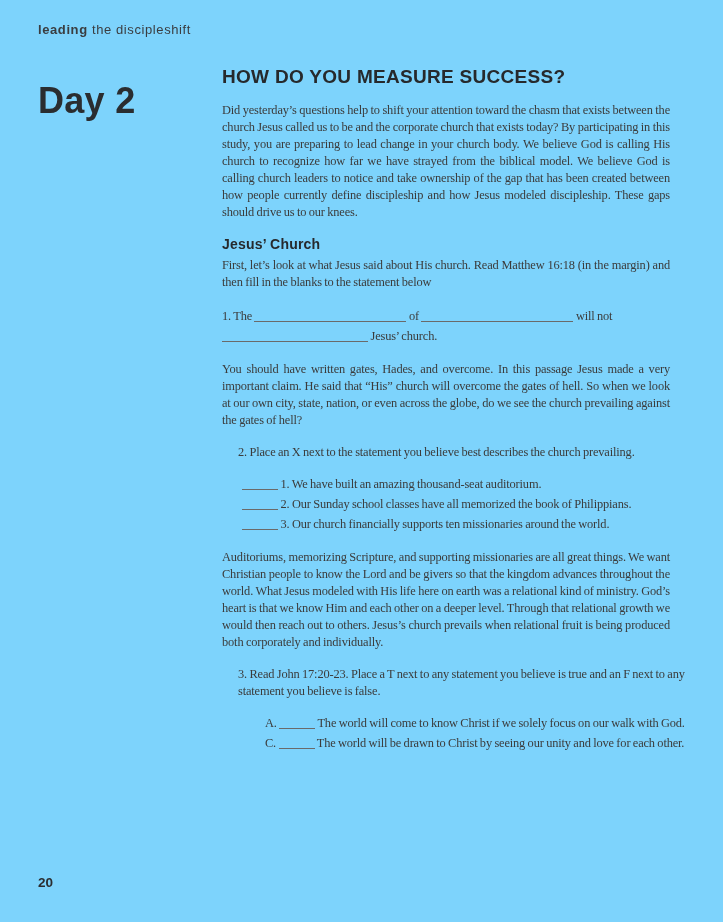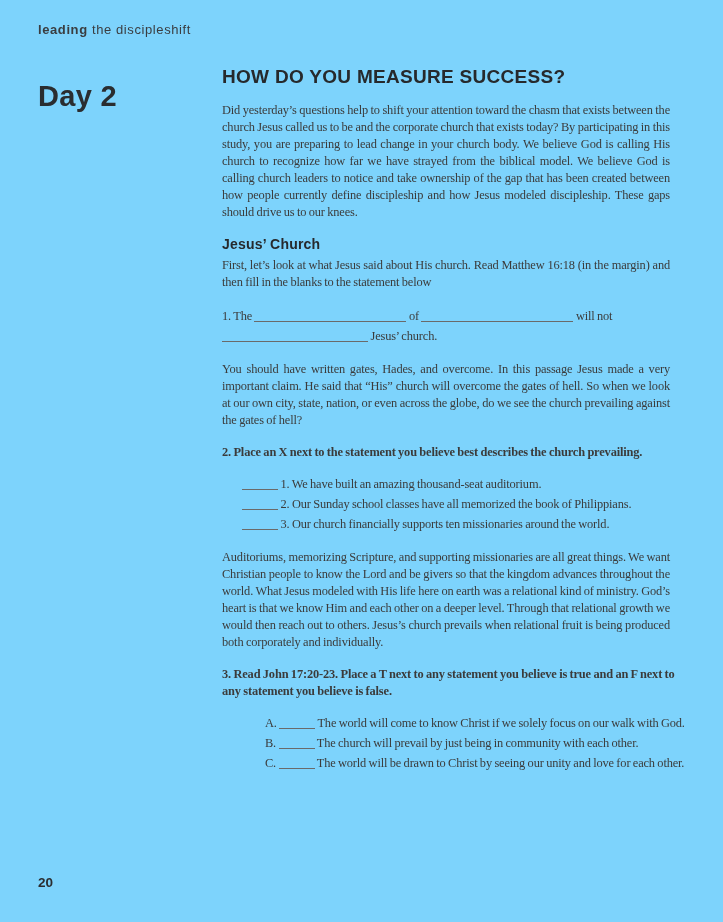--- a/index.html
+++ b/index.html
@@ -14,21 +14,21 @@
   
   .running-header{
     position:absolute;left:38px;top:22px;
     font-family:"Liberation Sans","DejaVu Sans",sans-serif;
     font-size:13px;letter-spacing:.6px;color:#3a3d40;
   }
   .running-header .rh-bold{font-weight:bold;}
   .day-label{
     position:absolute;left:38px;top:80px;
     font-family:"Liberation Sans","DejaVu Sans",sans-serif;
-    font-size:29px;font-weight:bold;color:#2a2d30;letter-spacing:.3px;
+    font-size:36px;font-weight:bold;color:#2a2d30;letter-spacing:.3px;
     margin:0;
   }
   .margin-note{
     position:absolute;left:38px;top:431px;width:168px;
     font-style:italic;font-weight:bold;
     font-size:12.3px;line-height:18.2px;color:#2e2e2e;
     letter-spacing:-.1px;
   }
   .margin-note .verse{margin:0;text-align:justify;}
   .margin-note .citation{margin:5px 0 0 0;text-align:right;}
@@ -47,21 +47,21 @@
     font-family:"Liberation Sans","DejaVu Sans",sans-serif;
     font-size:19px;font-weight:bold;color:#26292c;letter-spacing:.3px;
     margin:0 0 17px 0;word-spacing:0;
   }
   .section-heading{
     font-family:"Liberation Sans","DejaVu Sans",sans-serif;
     font-size:14px;font-weight:bold;color:#26292c;letter-spacing:.2px;
     margin:7px 0 4px 0;word-spacing:0;
   }
   .para{margin:0 16px 15px 0;text-align:justify;}
-  .plain{margin:0 0 15px 0;font-weight:bold;}
+  .plain{margin:0 0 15px 16px;}
   .fill-line{margin:0 0 15px 0;line-height:20px;}
   .blank{
     display:inline-block;height:12px;margin-bottom:-2px;
     border-bottom:1.2px solid #6a6a6a;
   }
   .blank-lg{width:152px;}
   .blank-md{width:146px;}
   .blank-sm{width:36px;}
   .options{margin:0 0 15px 0;}
   .stmt{margin:0 0 3px 0;padding-left:38px;text-indent:-18px;line-height:17.2px;}
@@ -106,18 +106,17 @@
       <p class="stmt"><span class="blank blank-sm"></span> <span>2. Our Sunday school classes have all memorized the book of Philippians.</span></p>
       <p class="stmt"><span class="blank blank-sm"></span> <span>3. Our church financially supports ten missionaries around the world.</span></p>
     </div>
 
     <p class="para">Auditoriums, memorizing Scripture, and supporting missionaries are all great things. We want Christian people to know the Lord and be givers so that the kingdom advances throughout the world. What Jesus modeled with His life here on earth was a relational kind of ministry. God’s heart is that we know Him and each other on a deeper level. Through that relational growth we would then reach out to others. Jesus’s church prevails when relational fruit is being produced both corporately and individually.</p>
 
     <p class="plain">3. Read John 17:20-23. Place a T next to any statement you believe is true and an F next to any statement you believe is false.</p>
 
     <div class="options">
       <p class="tf"><span>A.</span> <span class="blank blank-sm"></span> <span>The world will come to know Christ if we solely focus on our walk with God.</span></p>
-      <p class="tf"><span>B.</span> <span class="blank blank-sm"></span> <span>The church will prevail by just being in community with each other.</span></p>
       <p class="tf"><span>C.</span> <span class="blank blank-sm"></span> <span>The world will be drawn to Christ by seeing our unity and love for each other.</span></p>
     </div>
 
   </div>
 </div>
 
 </body></html>

